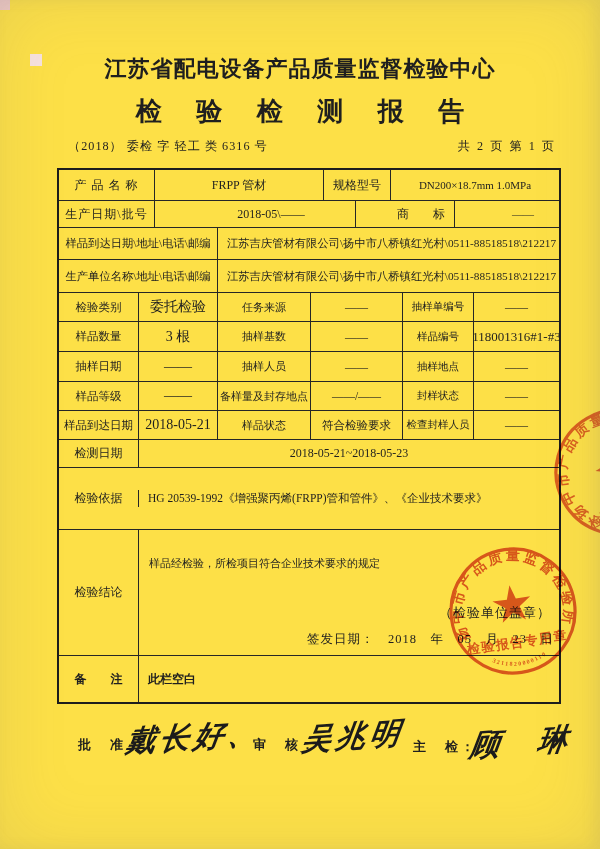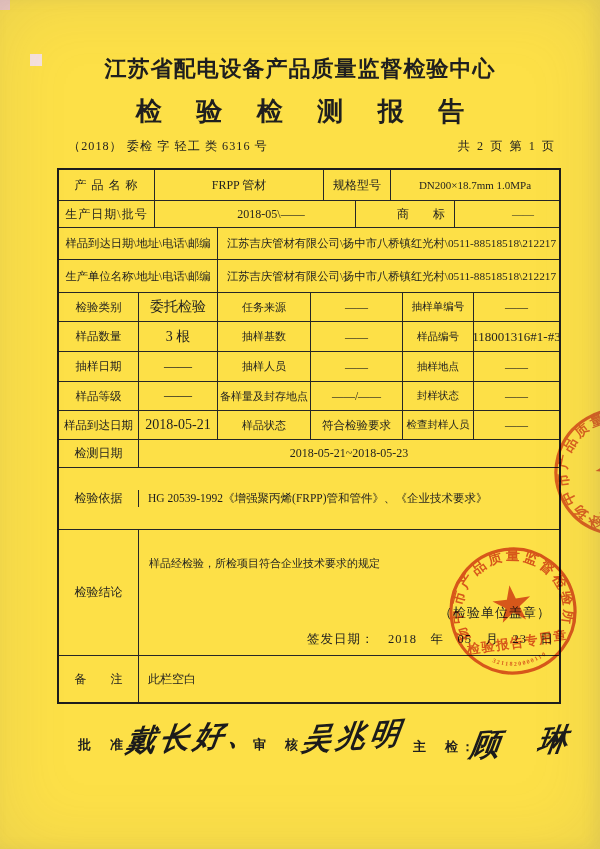--- a/index.html
+++ b/index.html
@@ -38,21 +38,21 @@
   .trow{display:flex;border-bottom:1px solid #262626;box-sizing:border-box;}
   .trow:last-child{border-bottom:none;}
   .cell{border-right:1px solid #262626;box-sizing:border-box;
     display:flex;align-items:center;justify-content:center;
     white-space:nowrap;overflow:hidden;}
   .cell:last-child{border-right:none;}
   .left{justify-content:flex-start;padding-left:9px;}
 
   .r1{height:31px;} .r2{height:27px;gap:32px;} .r3{height:32px;} .r4{height:33px;}
   .r5,.r6,.r7{height:30px;} .r5{height:29px;} .r8{height:29px;} .r9{height:29px;}
-  .r10{height:28px;} .r11{height:62px;align-items:center;} .r12{height:126px;} .r13{flex:1;}
+  .r10{height:28px;} .r11{height:62px;align-items:center;} .r12{height:126px;} .r13{flex:1;font-weight:bold;}
 
   
   .a1{width:96px;letter-spacing:1px;} .a2{width:169px;} .a3{width:67px;text-align:center;} .a4{flex:1;font-size:11px;}
   
   .b1{width:159px;font-size:11.3px;} .b2{flex:1;font-size:11.3px;}
   
   .ca{width:80px;font-size:11.5px;} .cb{width:79px;font-size:14px;}
   .cc{width:93px;font-size:11px;} .cd{width:92px;font-size:11.5px;}
   .ce{width:71px;font-size:10.5px;} .cf{flex:1;font-size:11.5px;}
   .small-num{font-size:13px;letter-spacing:0;}

